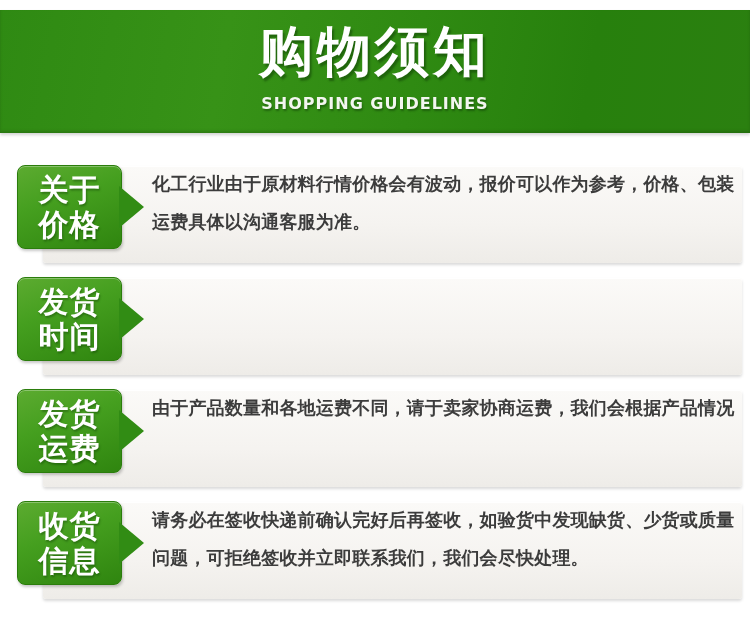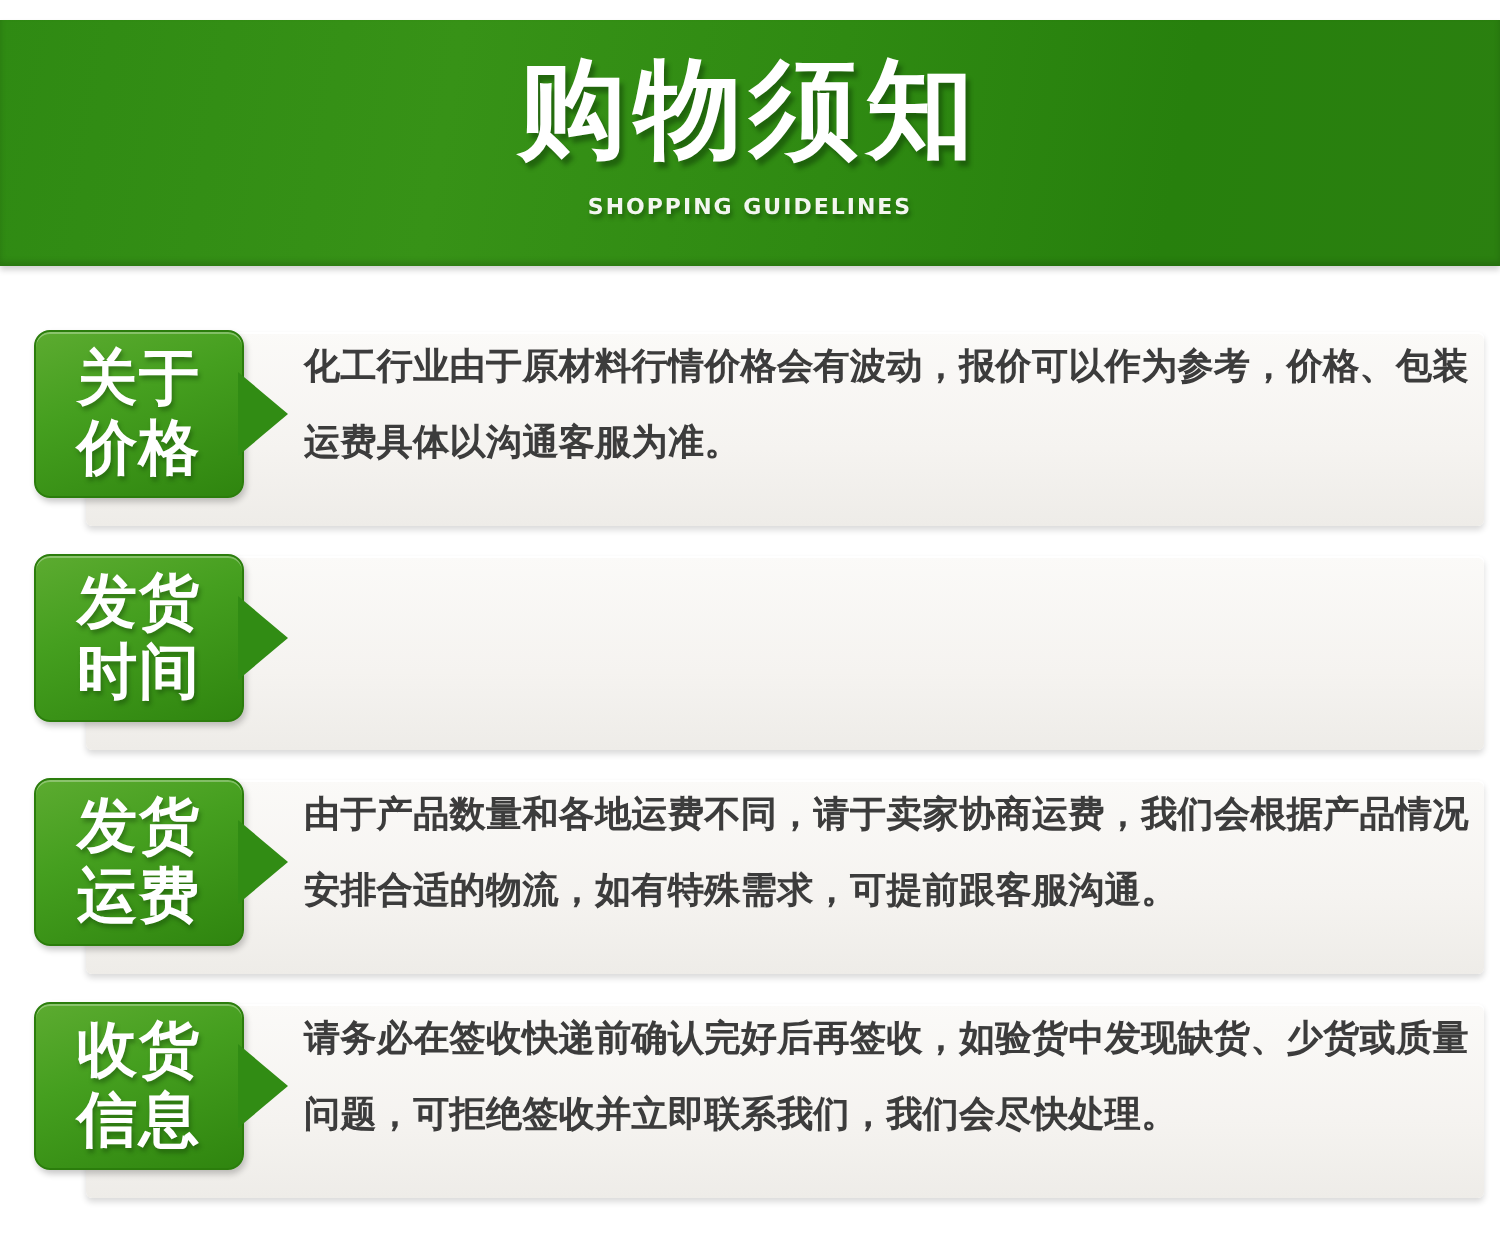--- a/index.html
+++ b/index.html
@@ -17,21 +17,21 @@
     box-shadow:0 2px 3px rgba(0,0,0,.18), inset 0 -2px 3px rgba(0,0,0,.15);
     display:flex;flex-direction:column;align-items:center;justify-content:center;
   }
   .banner-title{
     font-size:54px;font-weight:700;color:#ffffff;
     letter-spacing:4px;line-height:1.05;
     text-shadow:2px 3px 2px rgba(10,50,5,.45);
     margin-top:-6px;
   }
   .banner-subtitle{
-    font-size:11px;font-weight:700;color:#f3f6f0;
+    font-size:16px;font-weight:700;color:#f3f6f0;
     letter-spacing:1px;margin-top:14px;
     text-shadow:1px 2px 2px rgba(10,50,5,.45);
   }
   
   .rows{position:absolute;top:165px;left:17px;right:8px;}
   .row{position:relative;height:98px;margin-bottom:14px;}
   .panel{
     position:absolute;left:26px;right:0;top:1px;bottom:0;
     background:linear-gradient(180deg,#fbfaf8 0%,#f5f3f0 60%,#eeece8 100%);
     border-radius:3px;
@@ -108,21 +108,20 @@
 
     <section class="row">
       <div class="panel"></div>
       <div class="badge">
         <span class="badge-line">发货</span>
         <span class="badge-line">运费</span>
         <span class="badge-arrow"></span>
       </div>
       <div class="row-text">
         <div class="row-line">由于产品数量和各地运费不同，请于卖家协商运费，我们会根据产品情况</div>
-        <div class="row-line">安排合适的物流，如有特殊需求，可提前跟客服沟通。</div>
       </div>
     </section>
 
     <section class="row">
       <div class="panel"></div>
       <div class="badge">
         <span class="badge-line">收货</span>
         <span class="badge-line">信息</span>
         <span class="badge-arrow"></span>
       </div>

